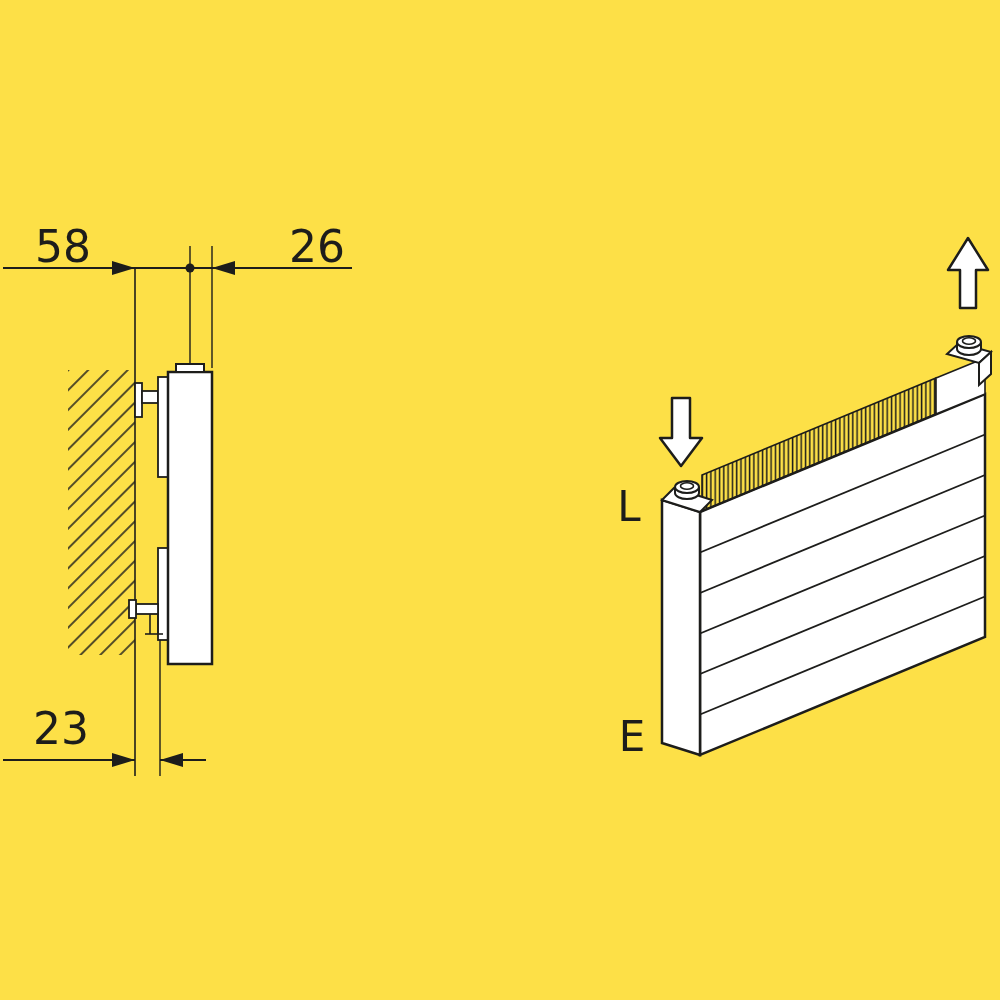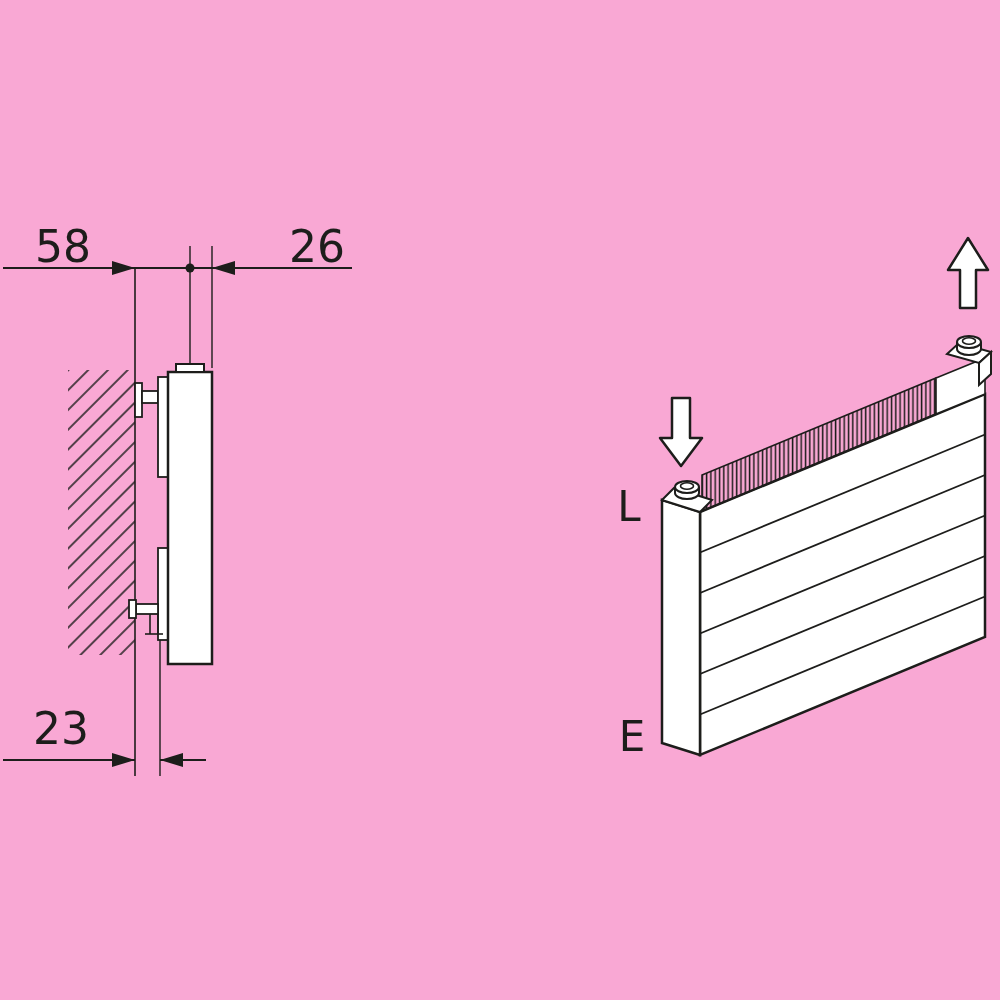--- a/index.html
+++ b/index.html
@@ -7,21 +7,21 @@
     padding: 0;
     width: 1000px;
     height: 1000px;
     background: #ffffff;
     font-family: "DejaVu Sans", sans-serif;
   }
   .canvas {
     position: relative;
     width: 1000px;
     height: 1000px;
-    background: #f9a8d4;
+    background: #fde047;
     overflow: hidden;
   }
   svg { display: block; }
   svg text {
     font-family: "DejaVu Sans", sans-serif;
     fill: #1d1d1b;
     stroke: none;
   }
 </style>
 </head>

